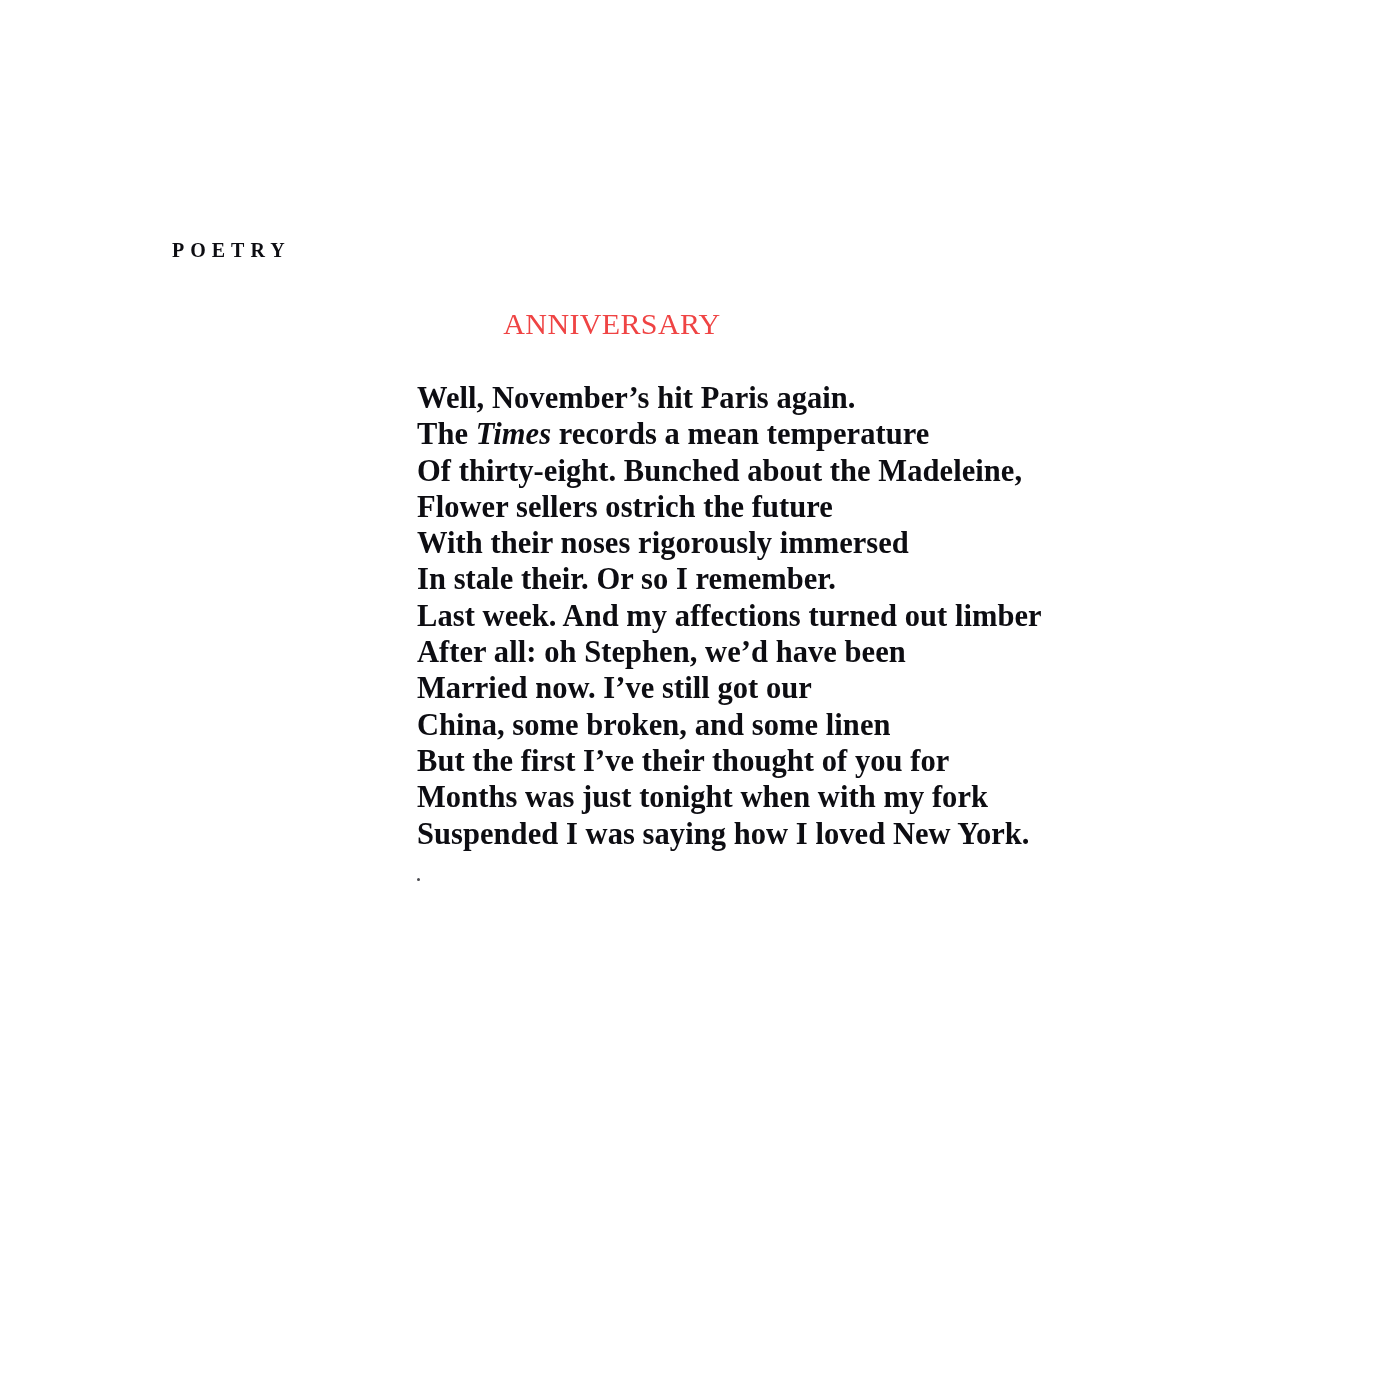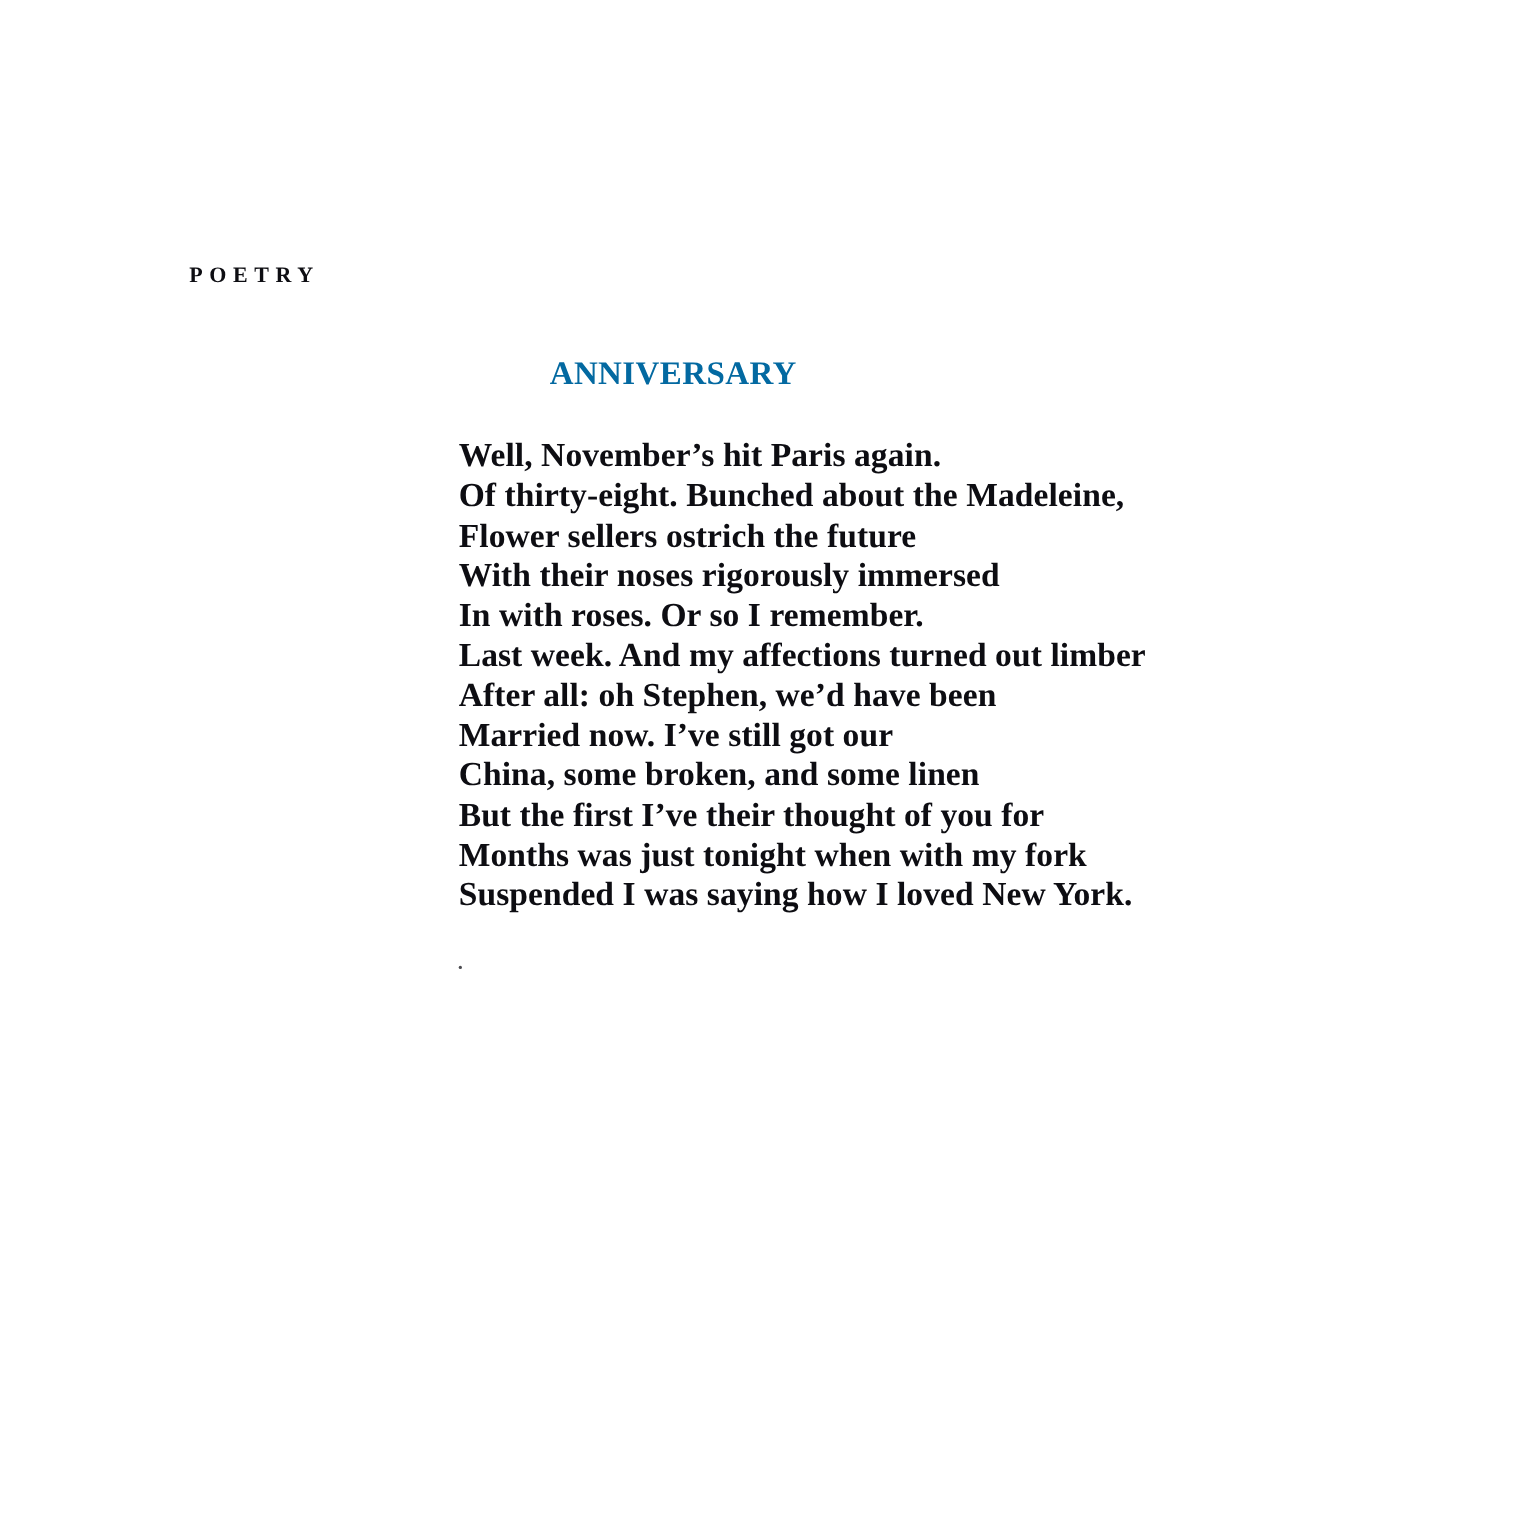--- a/index.html
+++ b/index.html
@@ -41,28 +41,28 @@
   
   .poem {
     position: absolute;
     left: 417px;
     top: 300px;
     width: 700px;
   }
 
   .poem-title {
     font-size: 30px;
-    font-weight: 700;
+    font-weight: 400;
     letter-spacing: 0.012em;
     line-height: 1.0;
     text-align: center;
     width: 610px;
-    margin: 16px 0 0 -110px;
+    margin: 0 0 0 -110px;
     padding-top: 9px;
-    color: #0369a1;
+    color: #ef4444;
     white-space: nowrap;
   }
 
   .poem-body {
     margin-top: 41px;
     font-size: 30.5px;
     line-height: 36.3px;
     font-weight: 400;
     letter-spacing: 0.002em;
     color: #0d0d12;
@@ -99,24 +99,25 @@
 
   <div class="running-head">POETRY</div>
 
   <div class="poem">
 
     <div class="poem-title">ANNIVERSARY</div>
 
     <div class="poem-body">
 
       <span class="poem-line">Well, November’s hit Paris again.</span>
+      <span class="poem-line">The <em class="ital">Times</em> records a mean temperature</span>
       <span class="poem-line">Of thirty-eight. Bunched about the Madeleine,</span>
       <span class="poem-line">Flower sellers ostrich the future</span>
       <span class="poem-line">With their noses rigorously immersed</span>
-      <span class="poem-line">In with roses. Or so I remember.</span>
+      <span class="poem-line">In stale their. Or so I remember.</span>
       <span class="poem-line">Last week. And my affections turned out limber</span>
       <span class="poem-line">After all: oh Stephen, we’d have been</span>
       <span class="poem-line">Married now. I’ve still got our</span>
       <span class="poem-line">China, some broken, and some linen</span>
       <span class="poem-line">But the first I’ve their thought of you for</span>
       <span class="poem-line">Months was just tonight when with my fork</span>
       <span class="poem-line">Suspended I was saying how I loved New York.</span>
     </div>
 
   </div>

